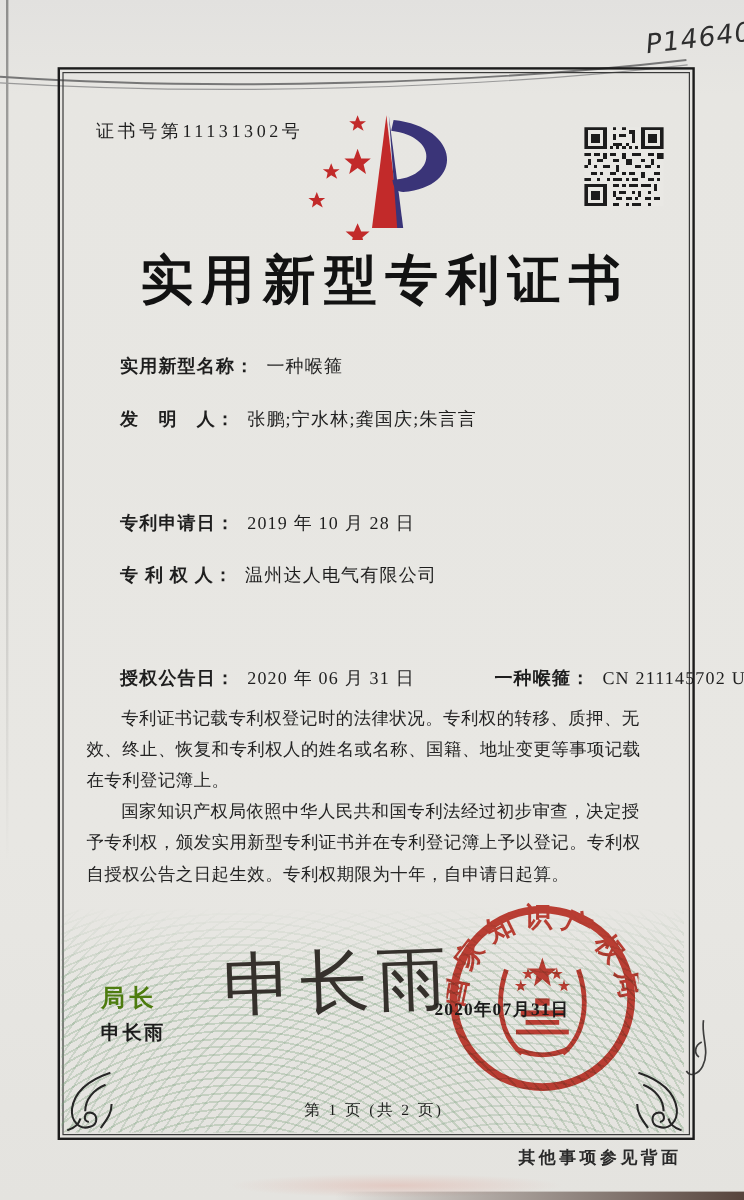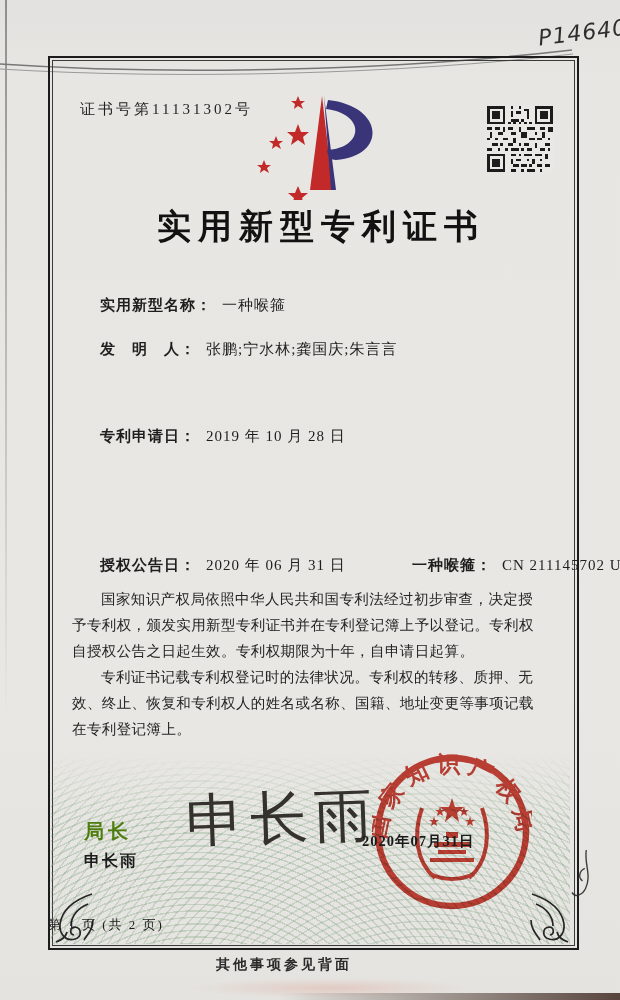--- a/index.html
+++ b/index.html
@@ -10,21 +10,21 @@
         background:linear-gradient(to bottom,rgba(40,40,40,.45),rgba(40,40,40,0));}
   .paper-top-curve{position:absolute;left:0;top:0;width:620px;height:90px;pointer-events:none;}
   .frame{position:absolute;left:48px;top:56px;width:527px;height:890px;border:2px solid #1c1c1c;}
   .frame-inner{position:absolute;inset:2px;border:1px solid #3a3a3a;}
   .handnote{position:absolute;left:538px;top:20px;font-family:"DejaVu Sans",sans-serif;
         font-style:italic;font-size:22px;color:#2e2e2e;transform:rotate(-7deg);letter-spacing:1px;}
   .certno{position:absolute;left:80px;top:100px;font-size:15px;letter-spacing:3px;color:#1f1f1f;font-weight:400;}
   .logo{position:absolute;left:238px;top:90px;}
   .qr{position:absolute;left:487px;top:106px;width:66px;height:66px;}
   .title{position:absolute;left:48px;top:204px;width:546px;text-align:center;
-        font-size:34px;font-weight:700;letter-spacing:7px;color:#121212;}
+        font-size:44px;font-weight:700;letter-spacing:7px;color:#121212;}
   .row{position:absolute;left:80px;font-size:15px;color:#1e1e1e;white-space:nowrap;margin-left:20px;}
   .row .lab{font-weight:600;letter-spacing:1px;}
   .row .val{margin-left:10px;letter-spacing:1px;}
   .row2{position:absolute;left:312px;top:0;font-size:15px;white-space:nowrap;}
   .paras{position:absolute;left:72px;top:586px;width:474px;font-size:14.5px;line-height:1.8;
         color:#242424;letter-spacing:.4px;}
   .paras p{margin:0;text-indent:2em;}
   .officer-title{position:absolute;left:84px;top:818px;font-size:20px;letter-spacing:4px;font-weight:600;color:#4d7c0f;}
   .officer-name{position:absolute;left:84px;top:851px;font-size:16px;letter-spacing:2px;font-weight:600;color:#1c1c1c;}
   .autograph{position:absolute;left:172px;top:780px;width:220px;text-align:center;
@@ -32,23 +32,23 @@
         font-family:"DejaVu Serif",serif;}
   .seal{position:absolute;left:372px;top:752px;width:160px;height:160px;opacity:.92;mix-blend-mode:multiply;}
   .seal-date{position:absolute;left:362px;top:832px;width:160px;font-size:14.5px;font-weight:700;
         color:#1b1b1b;letter-spacing:1px;white-space:nowrap;}
   .guilloche{position:absolute;left:51px;right:50px;top:756px;height:188px;
         background:
           repeating-radial-gradient(circle at 28% 190%, rgba(120,160,120,.30) 0 1.5px, rgba(0,0,0,0) 1.5px 6.5px),
           repeating-radial-gradient(circle at 72% 200%, rgba(115,155,120,.24) 0 1.5px, rgba(0,0,0,0) 1.5px 7.5px);
         -webkit-mask-image:linear-gradient(to top,#000 65%,transparent);
         mask-image:linear-gradient(to top,#000 65%,transparent);}
-  .pagenum{position:absolute;left:48px;top:916px;width:527px;
+  .pagenum{position:absolute;left:48px;top:916px;width:527px;text-align:center;
         font-size:13px;color:#1d1d1d;letter-spacing:2px;}
-  .backnote{position:absolute;left:0;top:956px;width:568px;text-align:center;
+  .backnote{position:absolute;left:0;top:956px;width:568px;text-align:right;
         font-size:14px;color:#2a2a2a;letter-spacing:3px;font-weight:600;font-family:Liberation Mono, monospace;}
   .flourish{position:absolute;width:44px;height:52px;}
   .flourish.bl{left:52px;top:892px;}
   .flourish.br{left:528px;top:892px;transform:scaleX(-1);}
   .flourish.rv{left:552px;top:852px;transform:scaleX(-1) rotate(8deg);opacity:.9;}
   .scan-bottom-pink{position:absolute;left:190px;bottom:2px;width:280px;height:20px;
         background:radial-gradient(ellipse at center,rgba(222,160,148,.38),rgba(222,160,148,0) 70%);}
   .scan-bottom-dark{position:absolute;right:0;bottom:0;width:55%;height:7px;
         background:linear-gradient(to right,rgba(70,45,36,0),rgba(62,40,32,.85));}
 </style>
@@ -119,30 +119,33 @@
 
   <div class="row" style="top:296px">
     <span class="lab">实用新型名称：</span><span class="val">一种喉箍</span>
   </div>
   <div class="row" style="top:340px">
     <span class="lab">发　明　人：</span><span class="val">张鹏;宁水林;龚国庆;朱言言</span>
   </div>
   <div class="row" style="top:427px">
     <span class="lab">专利申请日：</span><span class="val">2019 年 10 月 28 日</span>
   </div>
+  <div class="row" style="top:470px">
+    <span class="lab">专 利 权 人：</span><span class="val">温州达人电气有限公司</span>
+  </div>
   <div class="row" style="top:556px;width:480px">
     <span class="lab">授权公告日：</span><span class="val">2020 年 06 月 31 日</span>
     <span class="row2">
       <span class="lab">一种喉箍：</span><span class="val">CN 211145702 U</span>
     </span>
   </div>
 
   <div class="paras">
+    <p>专利证书记载专利权登记时的法律状况。专利权的转移、质押、无效、终止、恢复和专利权人的姓名或名称、国籍、地址变更等事项记载在专利登记簿上。</p>
     <p>国家知识产权局依照中华人民共和国专利法经过初步审查，决定授予专利权，颁发实用新型专利证书并在专利登记簿上予以登记。专利权自授权公告之日起生效。专利权期限为十年，自申请日起算。</p>
-    <p>专利证书记载专利权登记时的法律状况。专利权的转移、质押、无效、终止、恢复和专利权人的姓名或名称、国籍、地址变更等事项记载在专利登记簿上。</p>
   </div>
 
   <div class="officer-title">局长</div>
   <div class="officer-name">申长雨</div>
   <div class="autograph">申长雨</div>
 
   <svg class="seal" viewBox="0 0 160 160">
     <defs>
         <path id="sealArc" d="M 14,86 A 66,66 0 1 1 146,86"></path>
       </defs>

